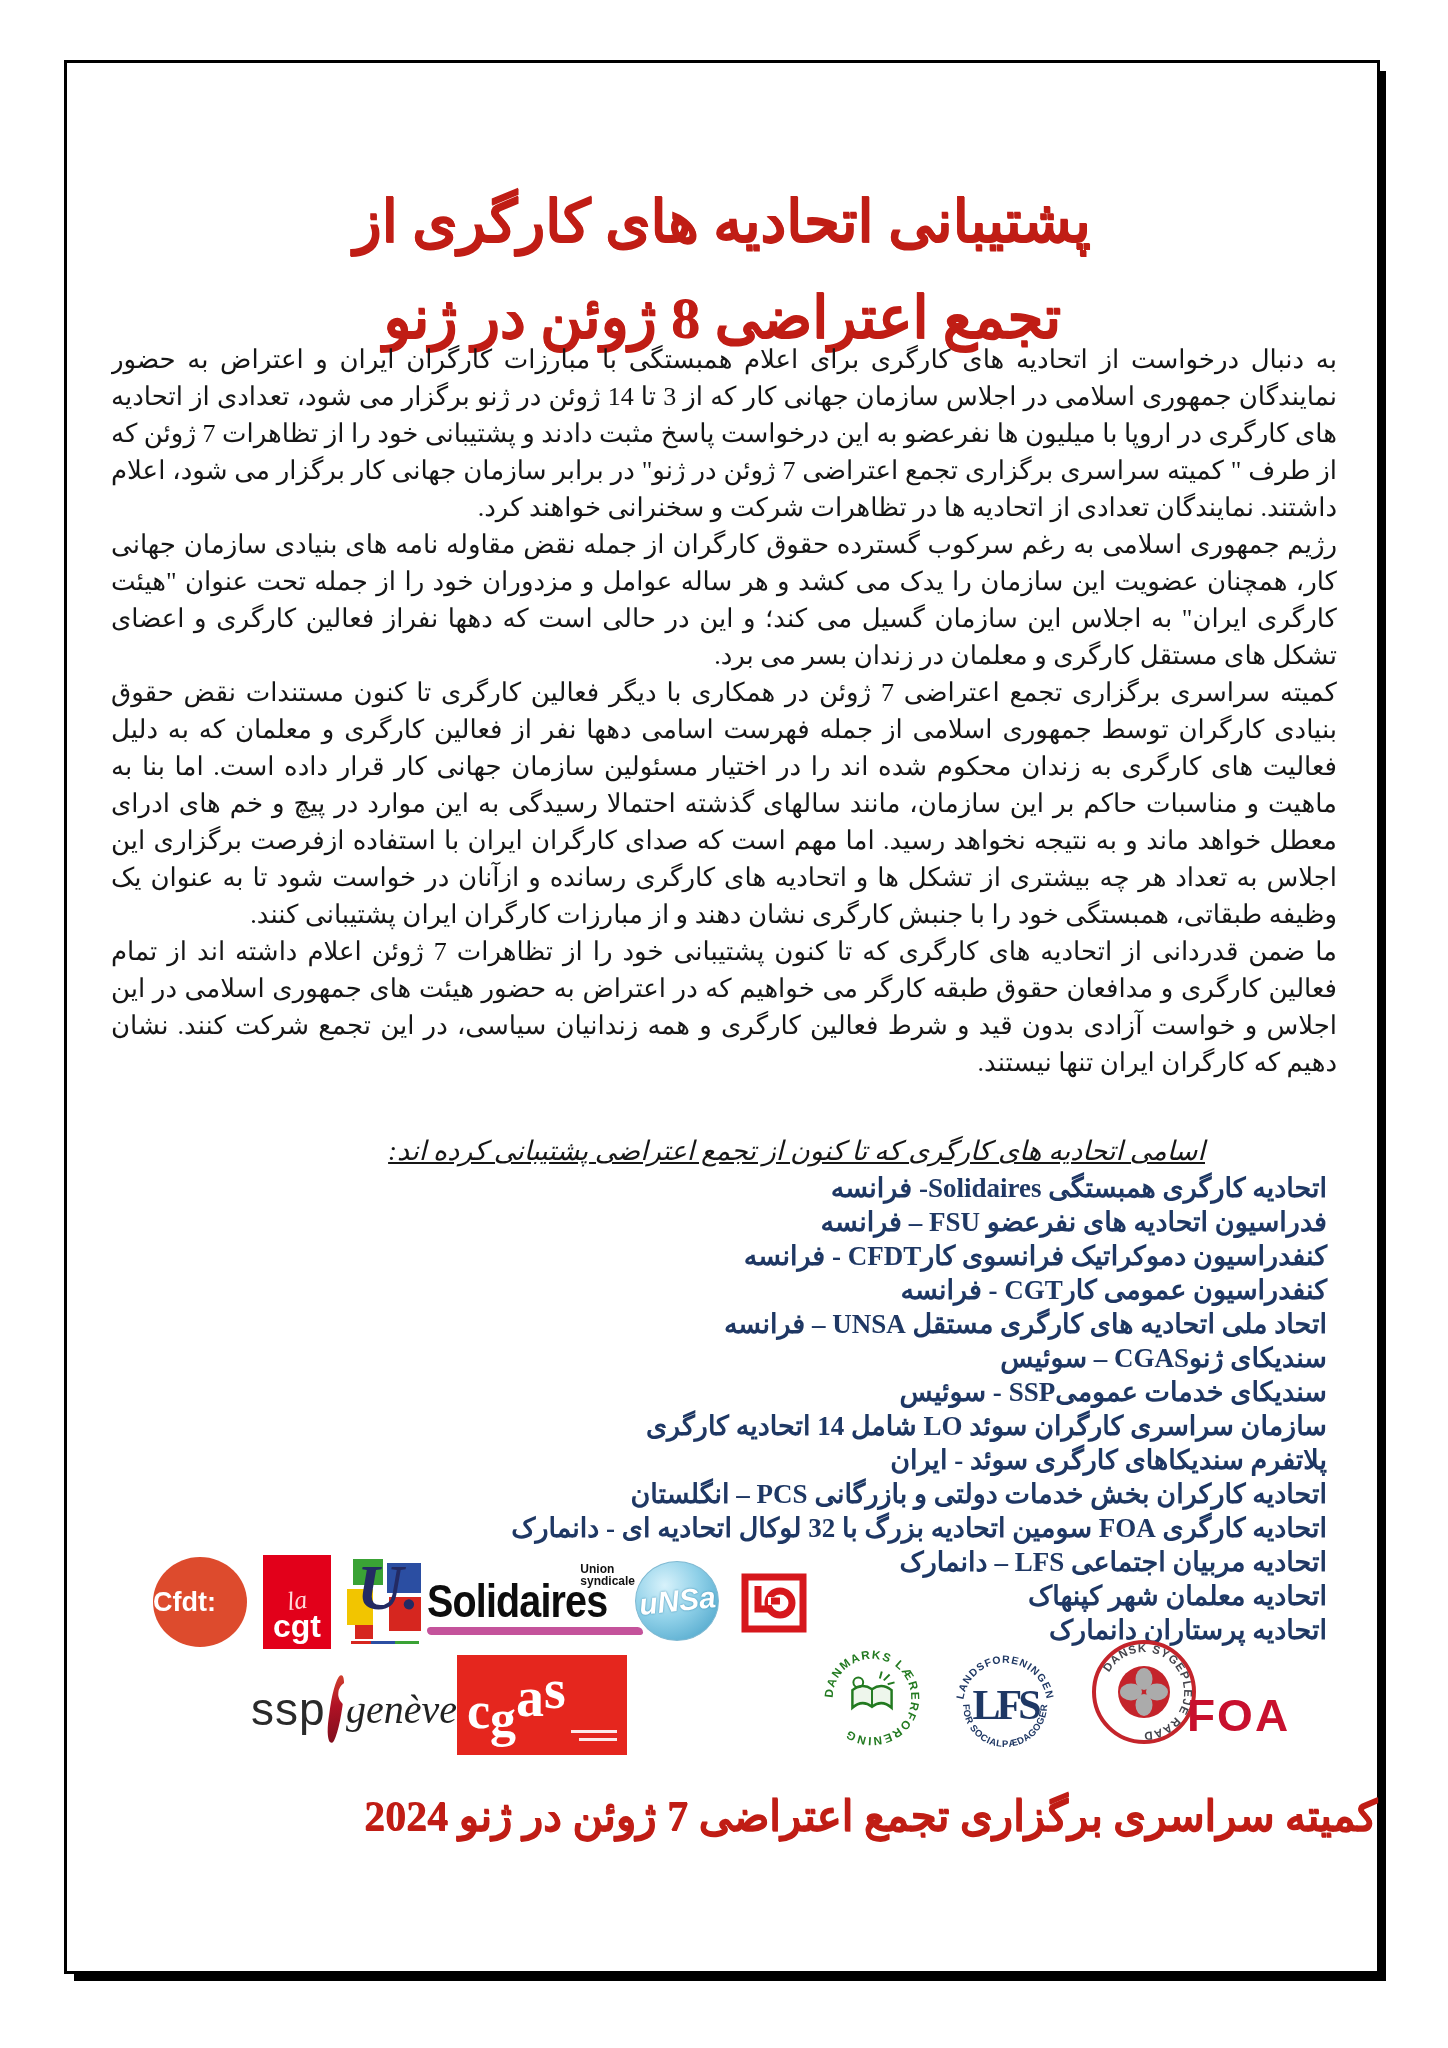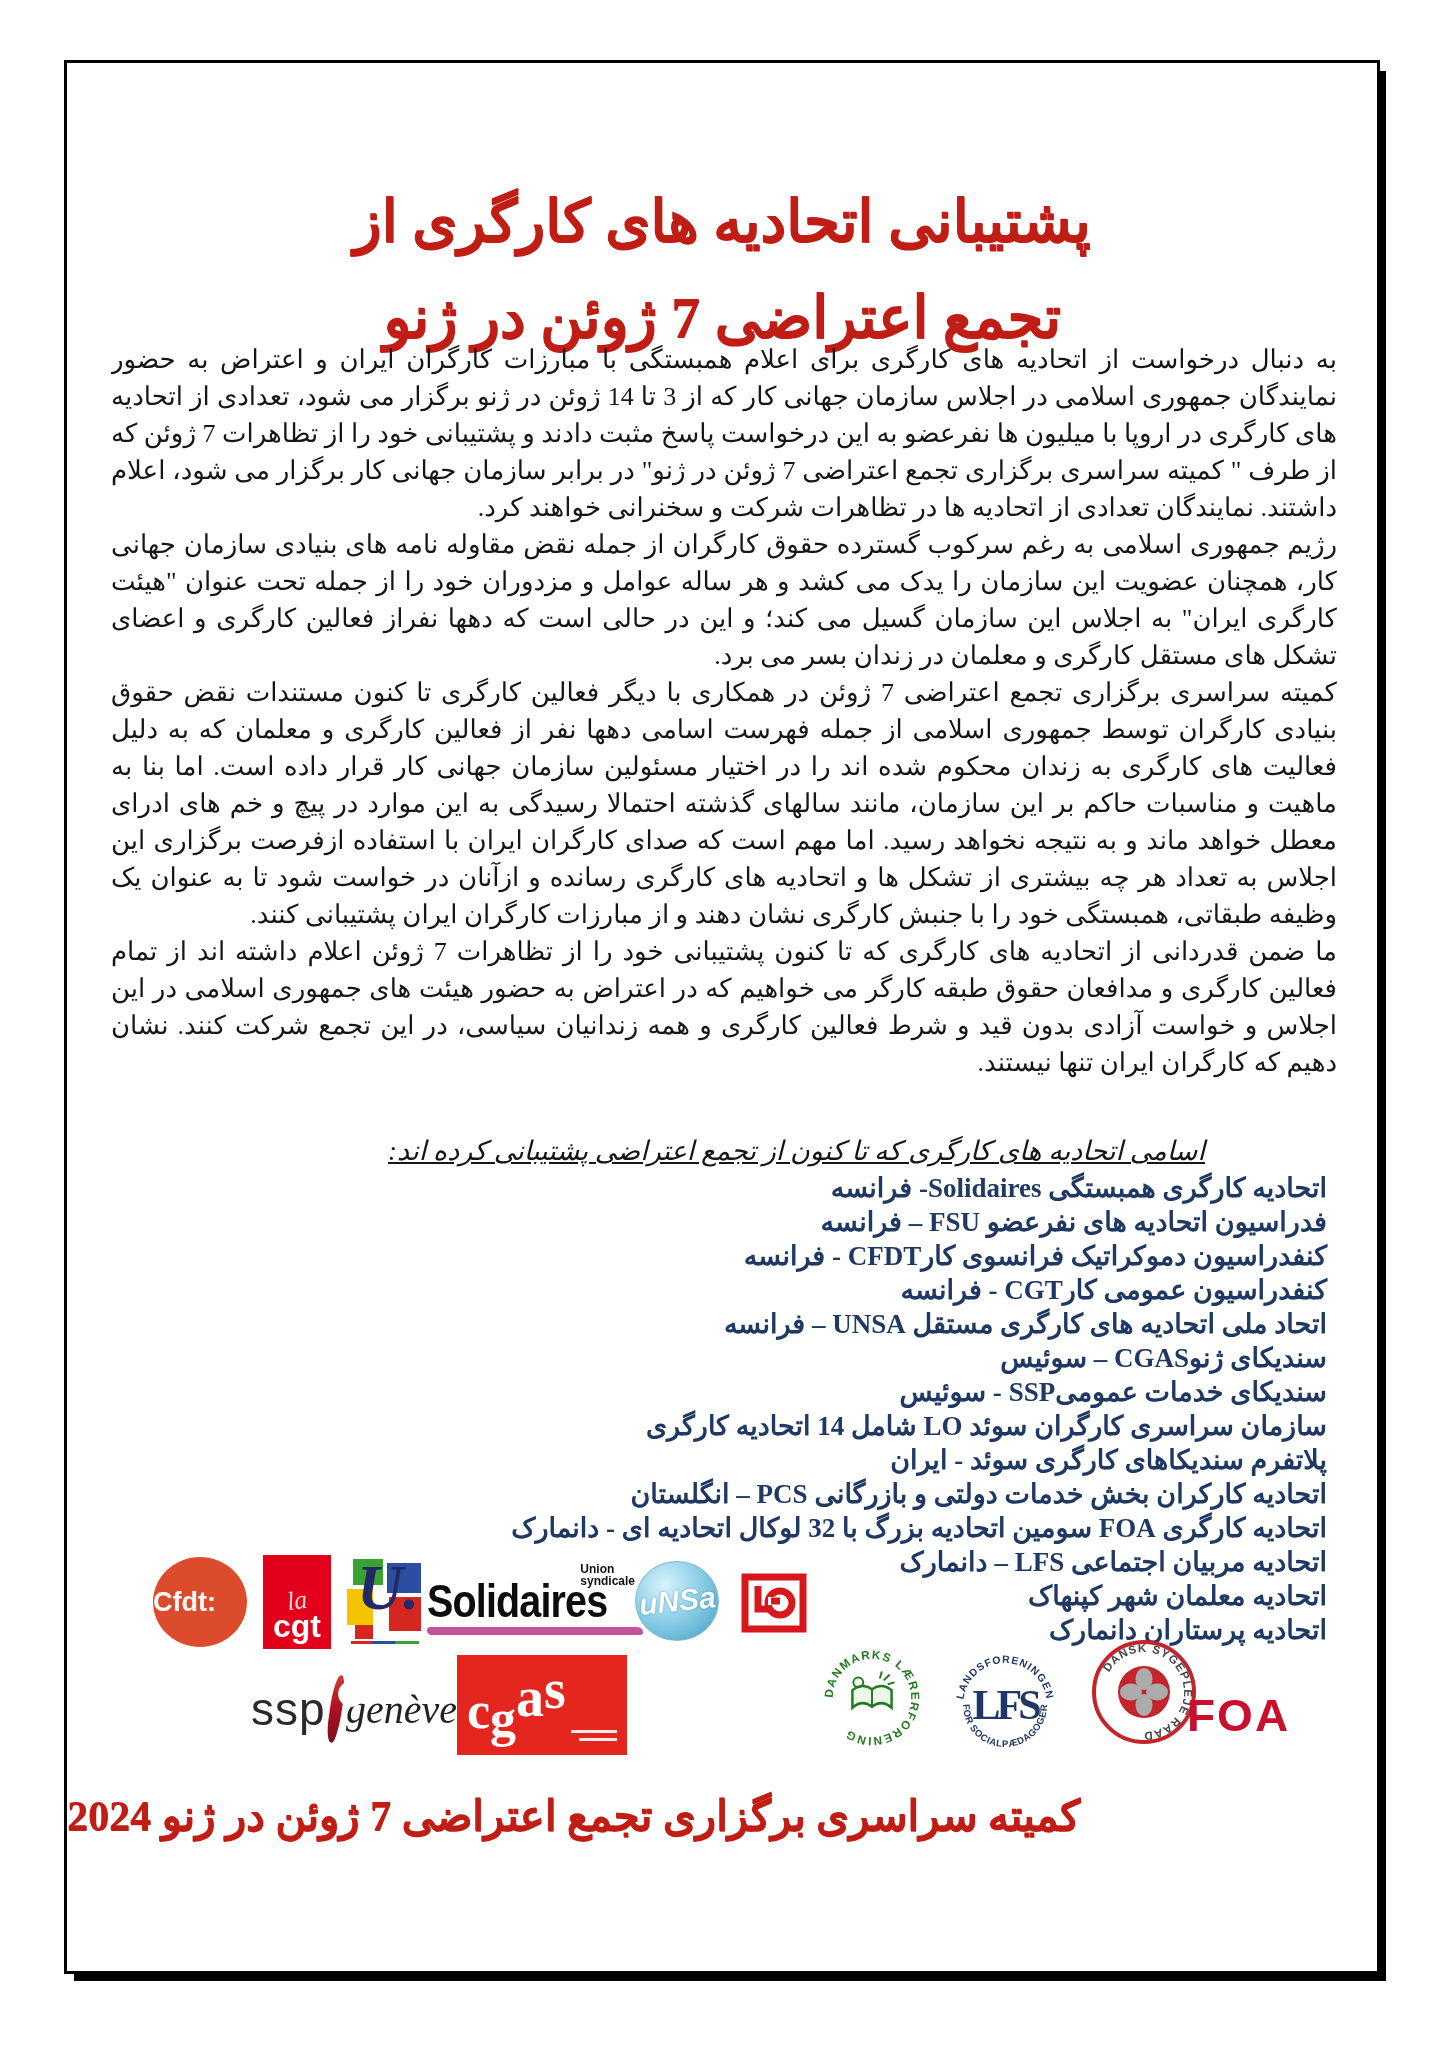--- a/index.html
+++ b/index.html
@@ -22,21 +22,21 @@
               direction:rtl;text-align:justify;color:var(--body_black);
               font-size:26px;line-height:37px;}
   .paragraphs p{margin:0;}
   .list-intro{position:absolute;top:1072px;left:100px;right:172px;direction:rtl;
               text-align:right;font-style:italic;text-decoration:underline;
               font-size:27px;color:var(--body_black);}
   .unions{position:absolute;top:1108px;left:40px;right:50px;direction:rtl;
           text-align:right;color:var(--union_navy);font-weight:bold;
           font-size:27px;line-height:34px;font-family:"Liberation Serif",serif;}
   
-  .footer{position:absolute;top:1728px;left:0;right:0;text-align:left;direction:rtl;
+  .footer{position:absolute;top:1728px;left:0;right:0;text-align:right;direction:rtl;
           color:var(--heading_red);font-size:42px;font-weight:bold;
           text-shadow:0.5px 0.5px 0 var(--heading_red);}
   
   .logo{position:absolute;}
   .sans{font-family:"Liberation Sans",sans-serif;}
   
   .cfdt{left:86px;top:1494px;width:94px;height:90px;border-radius:50%;
         background:#dd4b2d;display:flex;align-items:center;justify-content:flex-start;}
   .cfdt span{color:#fff;font-weight:bold;font-size:27px;letter-spacing:0;}
   
@@ -107,21 +107,21 @@
        font-size:46px;font-weight:900;letter-spacing:2px;transform:scaleY(.95);}
 </style>
 </head>
 <body>
 
 <div class="canvas">
   <div class="frame">
 
     <h1 class="title">
       <span>پشتیبانی اتحادیه های کارگری از</span><br>
-      <span>تجمع اعتراضی 7 ژوئن در ژنو</span>
+      <span>تجمع اعتراضی 8 ژوئن در ژنو</span>
     </h1>
 
     <div class="paragraphs" id="paragraphs">
         <p>به دنبال درخواست از اتحادیه های کارگری برای اعلام همبستگی با مبارزات کارگران ایران و اعتراض به حضور نمایندگان جمهوری اسلامی در اجلاس سازمان جهانی کار که از 3 تا 14 ژوئن در ژنو  برگزار می شود، تعدادی از اتحادیه های کارگری در اروپا با میلیون ها نفرعضو به این درخواست پاسخ مثبت دادند و پشتیبانی خود را از تظاهرات 7 ژوئن که از طرف " کمیته سراسری برگزاری تجمع اعتراضی 7 ژوئن در ژنو" در برابر سازمان جهانی کار برگزار می شود، اعلام داشتند. نمایندگان تعدادی از اتحادیه ها در تظاهرات شرکت و سخنرانی خواهند کرد.</p>
         <p>رژیم  جمهوری اسلامی به رغم سرکوب گسترده حقوق کارگران از جمله نقض مقاوله نامه های بنیادی سازمان جهانی کار، همچنان عضویت این سازمان را یدک می کشد و هر ساله عوامل و مزدوران خود را از جمله  تحت عنوان  "هیئت کارگری ایران" به اجلاس این سازمان گسیل می کند؛ و این در حالی است که دهها نفراز فعالین کارگری و  اعضای  تشکل های مستقل کارگری و  معلمان  در زندان  بسر می برد.</p>
         <p>کمیته سراسری برگزاری تجمع اعتراضی 7 ژوئن در همکاری با  دیگر فعالین کارگری تا کنون  مستندات نقض حقوق بنیادی کارگران توسط جمهوری اسلامی از جمله فهرست اسامی دهها نفر از فعالین  کارگری  و معلمان  که  به دلیل فعالیت های کارگری  به زندان محکوم شده اند را در اختیار مسئولین  سازمان جهانی کار قرار  داده است. اما بنا به ماهیت و مناسبات حاکم بر این سازمان، مانند سالهای گذشته احتمالا رسیدگی به این موارد در پیچ و خم های ادرای معطل خواهد ماند و به نتیجه نخواهد رسید. اما مهم است که صدای کارگران ایران با استفاده ازفرصت برگزاری این اجلاس به تعداد هر چه بیشتری از تشکل ها و اتحادیه های کارگری رسانده و ازآنان در خواست شود تا به عنوان یک وظیفه طبقاتی، همبستگی خود را با جنبش کارگری نشان دهند و از مبارزات کارگران ایران پشتیبانی کنند.</p>
         <p>ما ضمن قدردانی از اتحادیه های کارگری که تا کنون پشتیبانی خود را از تظاهرات 7 ژوئن اعلام داشته اند از تمام فعالین کارگری و مدافعان حقوق طبقه کارگر می خواهیم که در اعتراض به  حضور هیئت های جمهوری  اسلامی در این اجلاس و خواست آزادی بدون قید و شرط فعالین کارگری و  همه زندانیان سیاسی، در این تجمع شرکت کنند. نشان دهیم که کارگران ایران تنها نیستند.</p>
       </div>
 
     <div class="list-intro">اسامی اتحادیه های کارگری که تا کنون از تجمع اعتراضی پشتیبانی کرده اند:</div>

